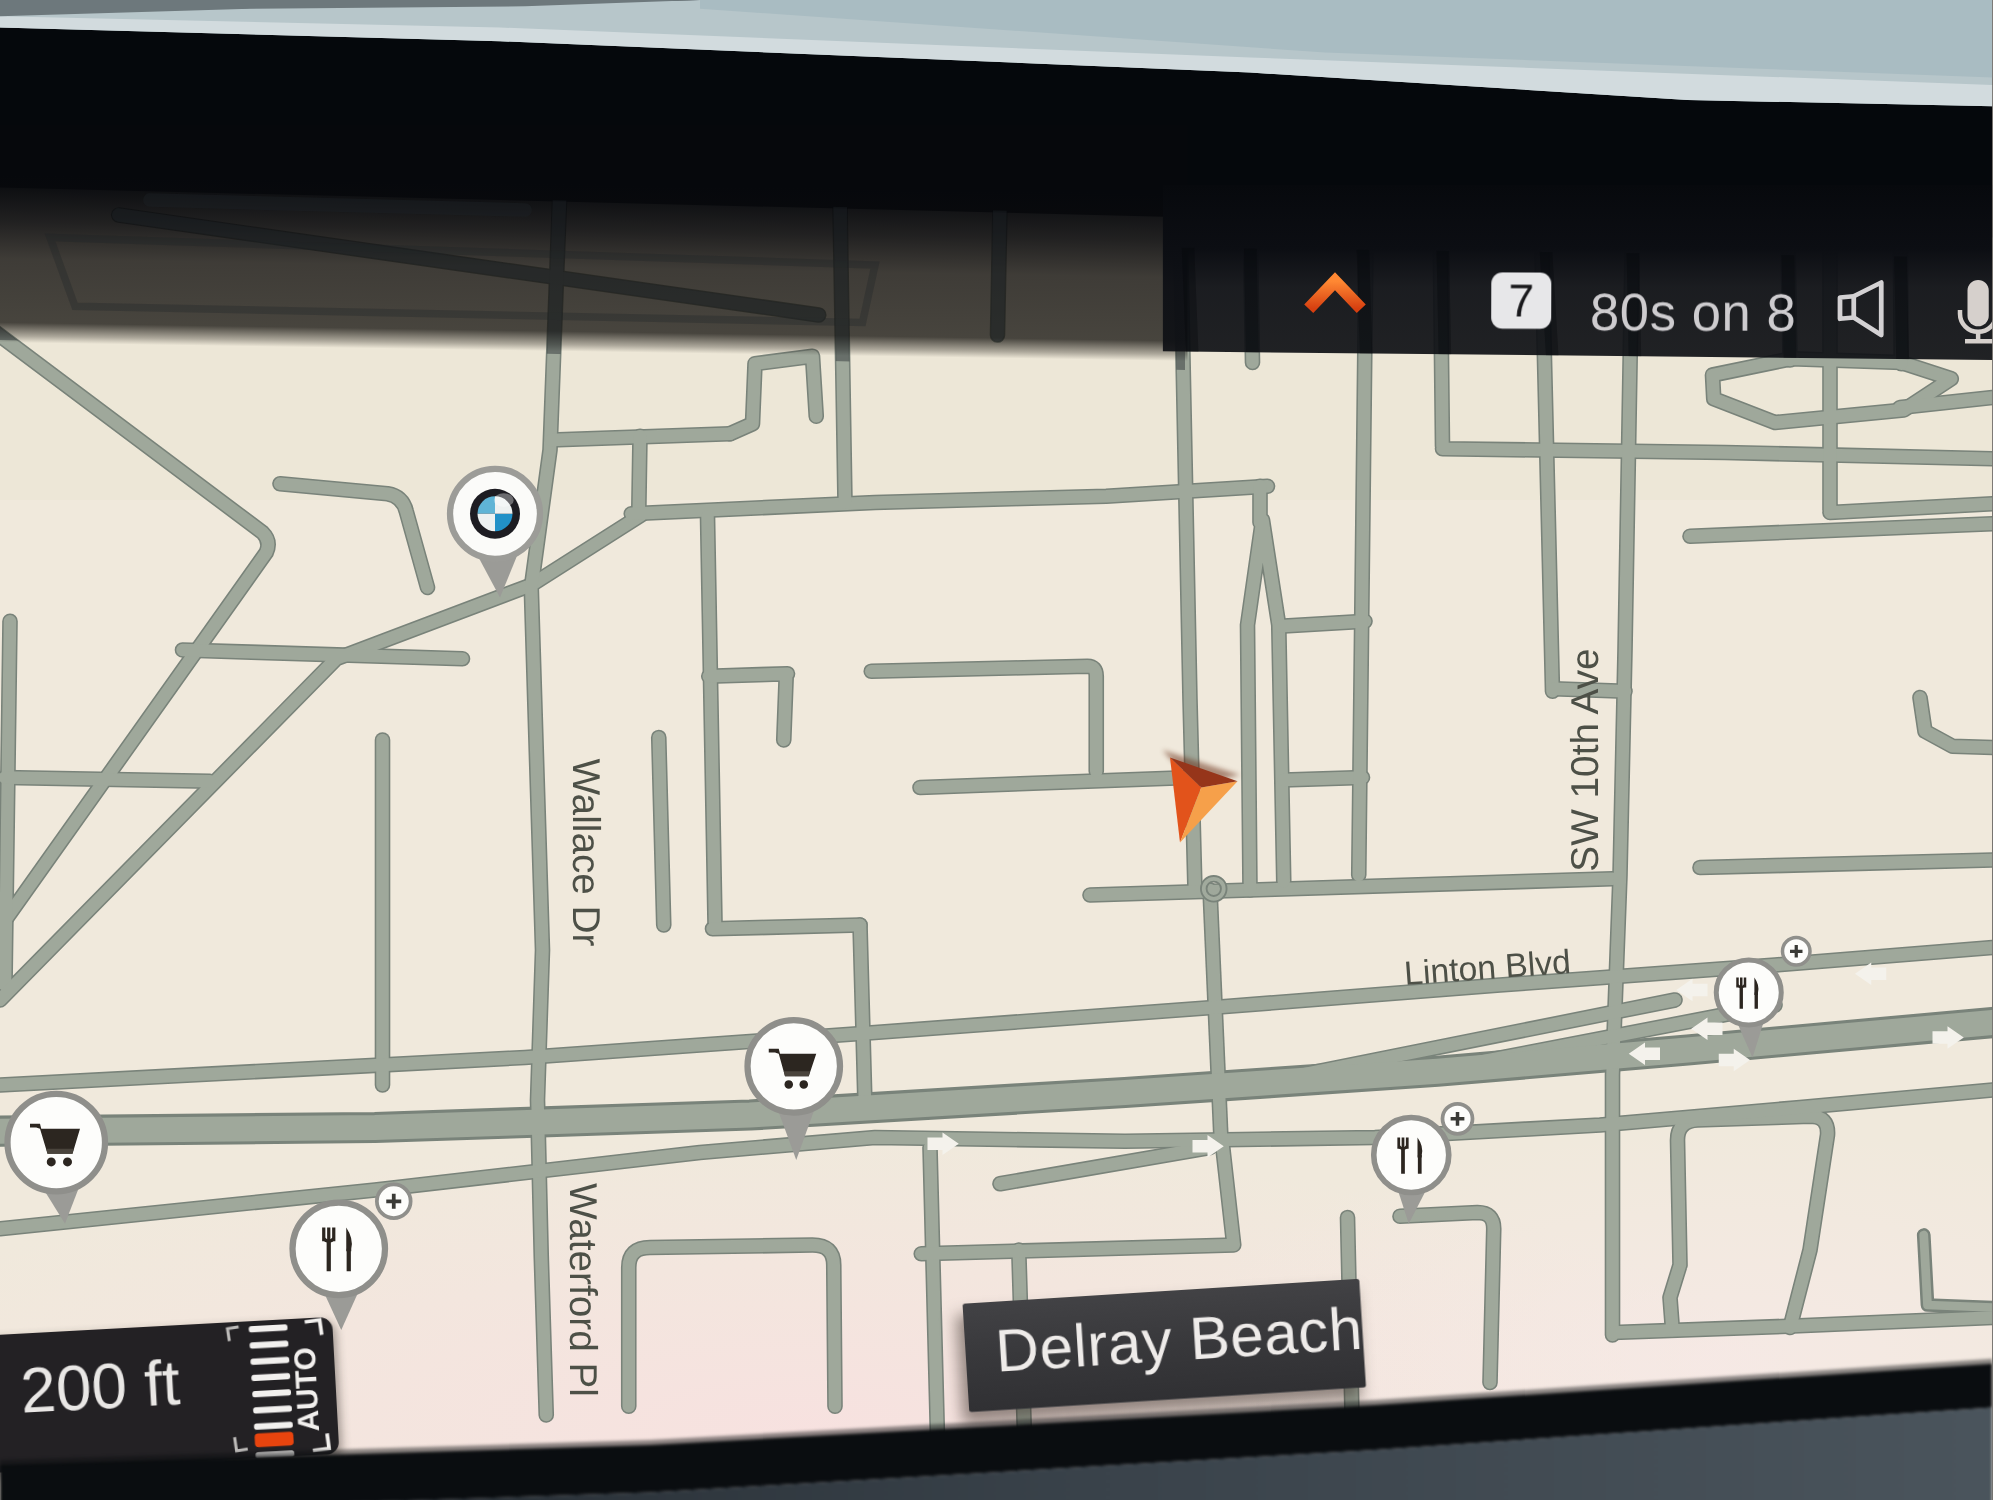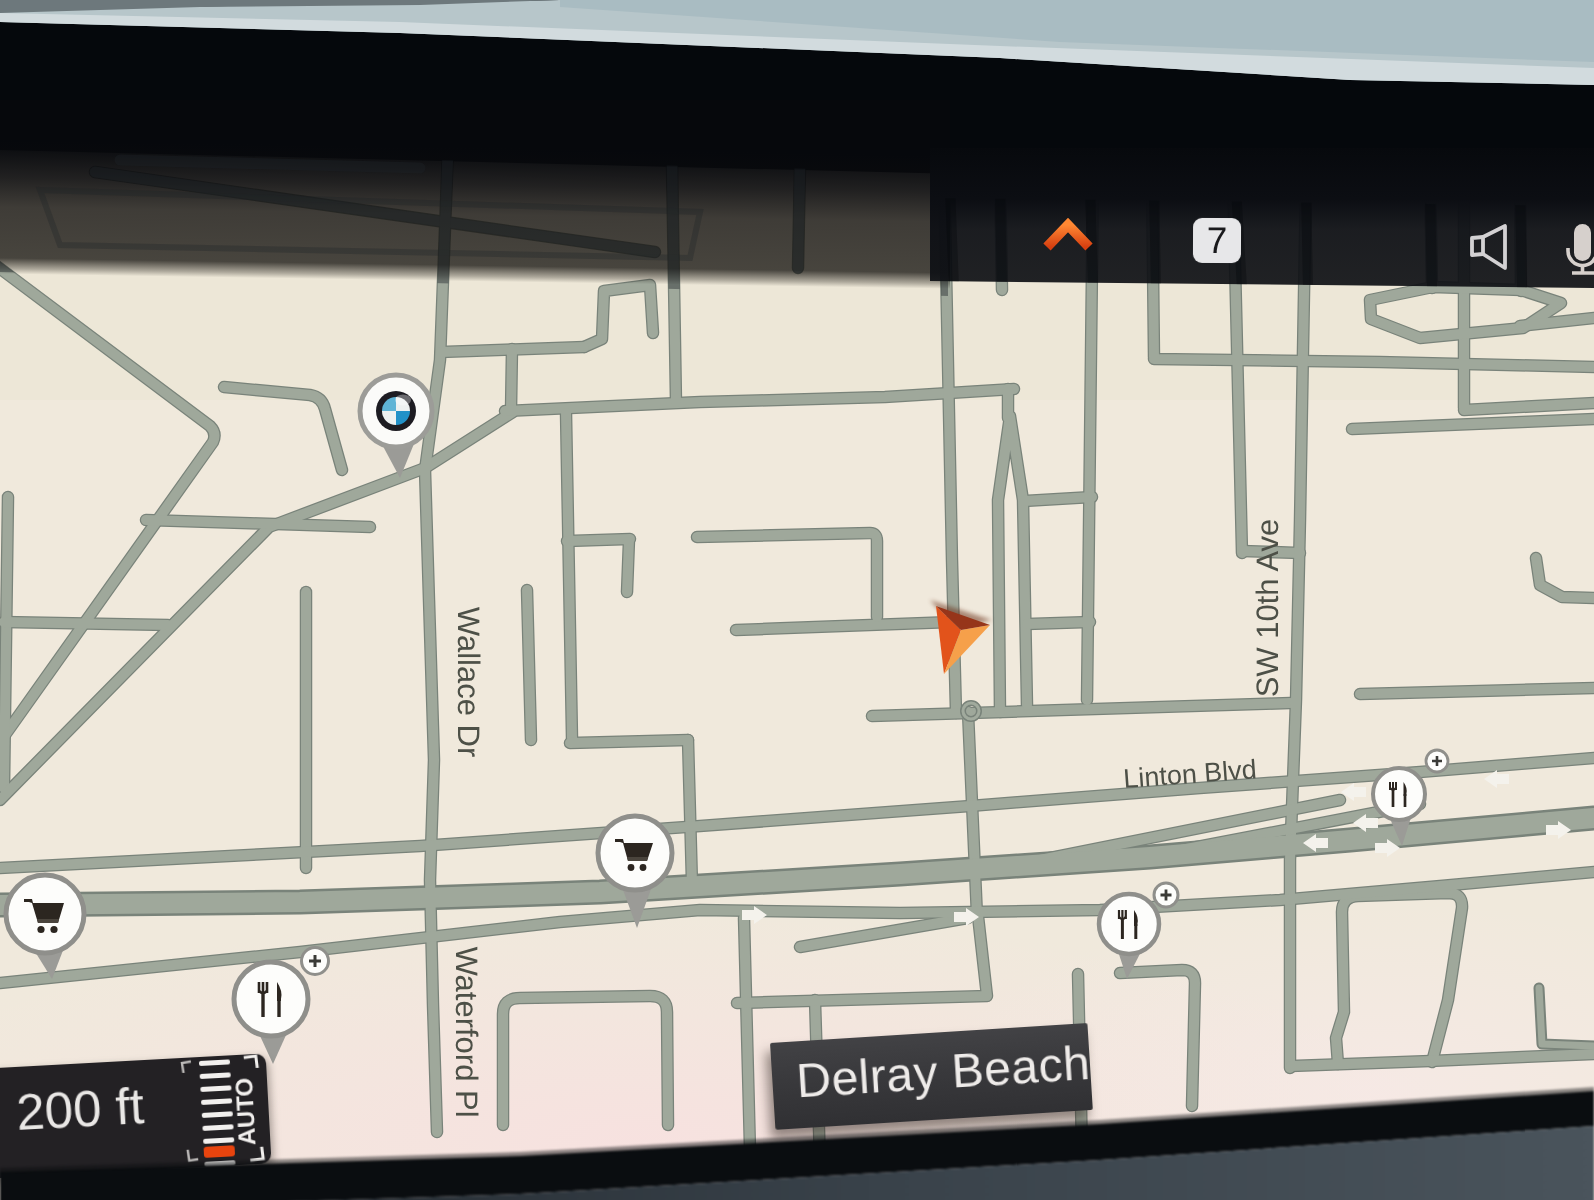--- a/index.html
+++ b/index.html
@@ -312,20 +312,21 @@
   <svg class="ov" style="left:1040px;top:216px;filter:blur(0.4px)" width="56" height="38" viewBox="0 0 56 38">
     <defs>
         <linearGradient id="carg" x1="0" y1="0" x2="0" y2="1">
       <stop offset="0" stop-color="#ff8833"></stop>
           <stop offset="1" stop-color="#d63f10"></stop>
     </linearGradient>
       </defs>
     <path d="M 7 31 L 28 9 L 49 31" fill="none" stroke="url(#carg)" stroke-width="10"></path>
   </svg>
   <div id="sevenbox">7</div>
+  <div id="radiotxt">80s on 8</div>
 
   <svg class="ov" style="left:1468px;top:221px;filter:blur(0.5px)" width="48" height="52" viewBox="0 0 48 52">
     <g stroke="#d3d1d3" stroke-width="3.8" fill="none" stroke-linejoin="round">
       <path d="M 4 17 L 15 16 L 15 33 L 4 34 Z"></path>
       <path d="M 15 16 L 37 5 L 37 47 L 15 33"></path>
     </g>
   </svg>
 
   <svg class="ov" style="left:1564px;top:220px;filter:blur(0.5px)" width="34" height="60" viewBox="0 0 34 60">
     <g stroke="#d6d0cc" stroke-width="3.6" fill="none">

